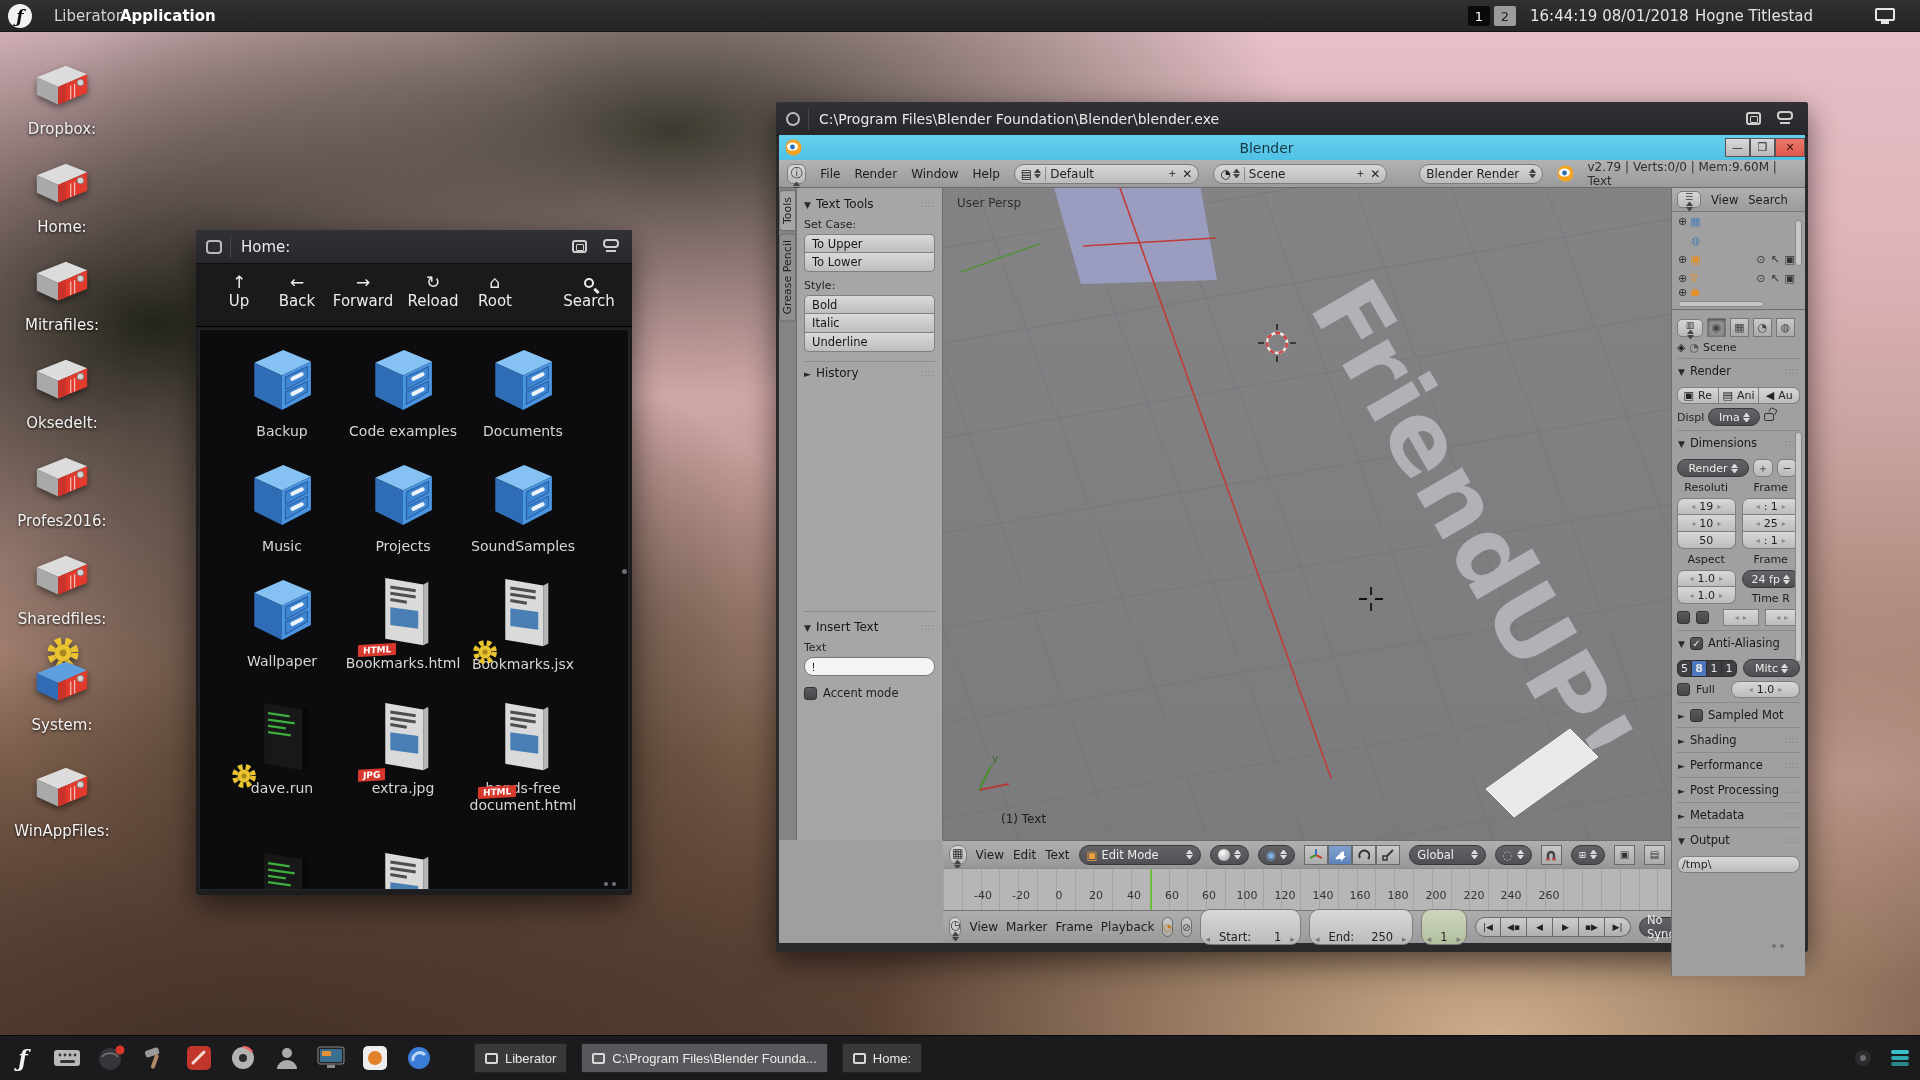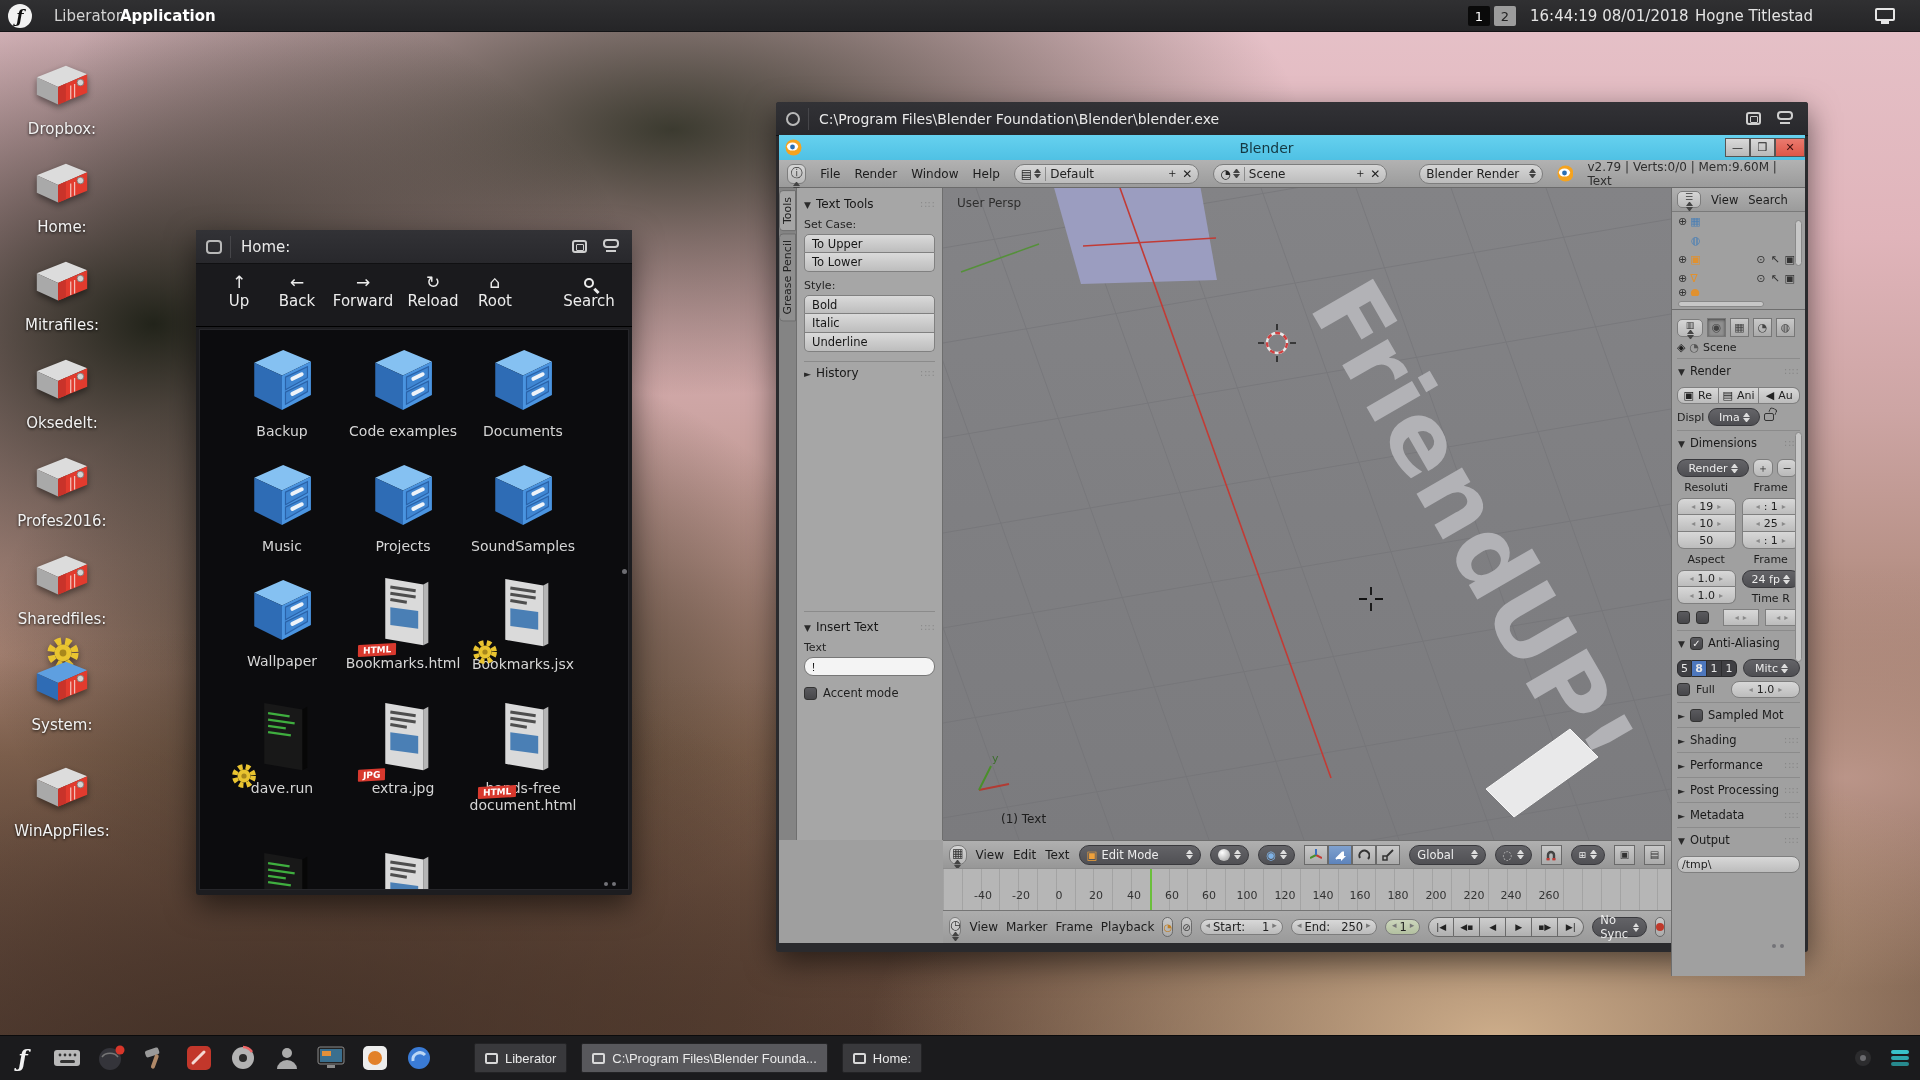--- a/index.html
+++ b/index.html
@@ -96,21 +96,21 @@
   .vhead{left:164px;top:705px;width:728px;height:28px;background:linear-gradient(#b0b0b0,#979797);border-top:1px solid #6e6e6e;display:flex;align-items:center;gap:9px;padding:0 6px}
   .dk{display:flex;align-items:center;gap:4px;height:20px;background:linear-gradient(#636367,#505054);border:1px solid #39393d;border-radius:10px;color:#ededed;padding:0 7px;font-size:11.5px}
   .dk .dd::before{border-bottom-color:#ddd}.dk .dd::after{border-top-color:#ddd}
   .mcell{width:24px;height:20px;border:1px solid #6a6a6a;background:linear-gradient(#c9c9c9,#ababab);display:grid;place-items:center}
   .mcell.on{background:linear-gradient(#7fa1cf,#5d83bb)}
   .ruler{left:164px;top:733px;width:728px;height:42px;background:#b6b6b6;border-top:1px solid #8e8e8e;
     background-image:repeating-linear-gradient(90deg,rgba(0,0,0,.10) 0 1px,transparent 1px 18.8px)}
   .tick{position:absolute;top:20px;width:38px;margin-left:-19px;text-align:center;font-size:11px;color:#333}
   .cfline{position:absolute;left:207px;top:0;width:2px;height:42px;background:#6bbf3c}
   .tctl{left:164px;top:775px;width:728px;height:33px;background:linear-gradient(#adadad,#9a9a9a);border-top:1px solid #757575;display:flex;align-items:center;gap:8px;padding:0 6px}
-  .numf{display:flex;align-items:flex-start;height:16px;background:linear-gradient(#d8d8d8,#bbbbbb);border:1px solid #7d7d7d;border-radius:10px;padding:0 5px;font-size:11.5px;color:#222;gap:3px}
+  .numf{display:flex;align-items:flex-end;height:36px;background:linear-gradient(#d8d8d8,#bbbbbb);border:1px solid #7d7d7d;border-radius:10px;padding:0 5px;font-size:11.5px;color:#222;gap:9px}
   .numf::before{content:"◂";color:#777;font-size:9px}
   .numf::after{content:"▸";color:#777;font-size:9px}
   .pbgrp{display:flex}
   .pb{width:26px;height:20px;border:1px solid #6a6a6a;border-left-width:0;background:linear-gradient(#cecece,#b0b0b0);display:grid;place-items:center;font-size:9px;color:#222}
   .pb:first-child{border-left-width:1px;border-radius:10px 0 0 10px}
   .pb:last-child{border-radius:0 10px 10px 0}
   
   .rcol{left:892px;top:53px;width:134px;height:788px;background:#a0a0a0;border-left:1px solid #6e6e6e}
   .outl{height:122px;border-bottom:1px solid #6e6e6e;position:relative}
   .ohead{height:24px;background:linear-gradient(#b0b0b0,#9b9b9b);border-bottom:1px solid #7a7a7a;display:flex;align-items:center;gap:10px;padding:0 5px;font-size:11.5px}

